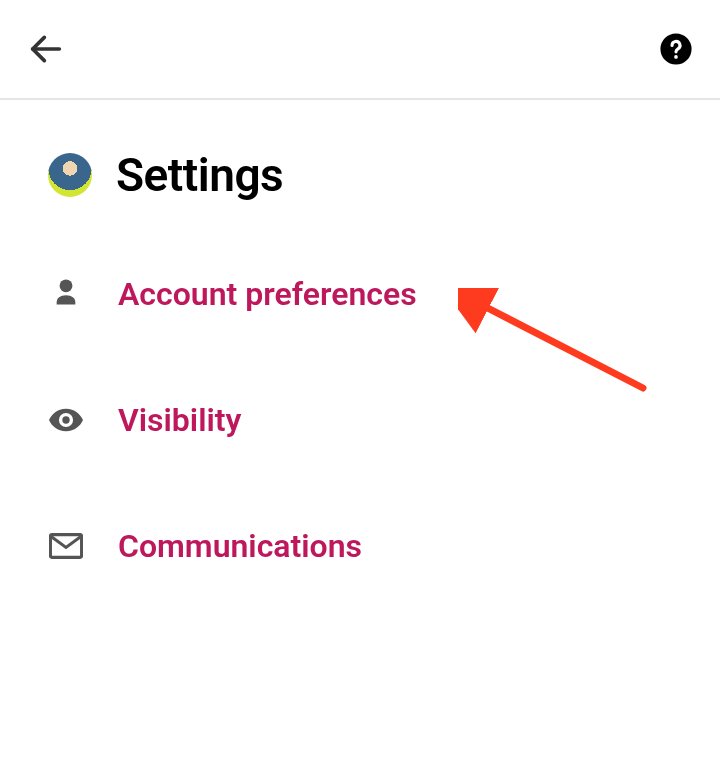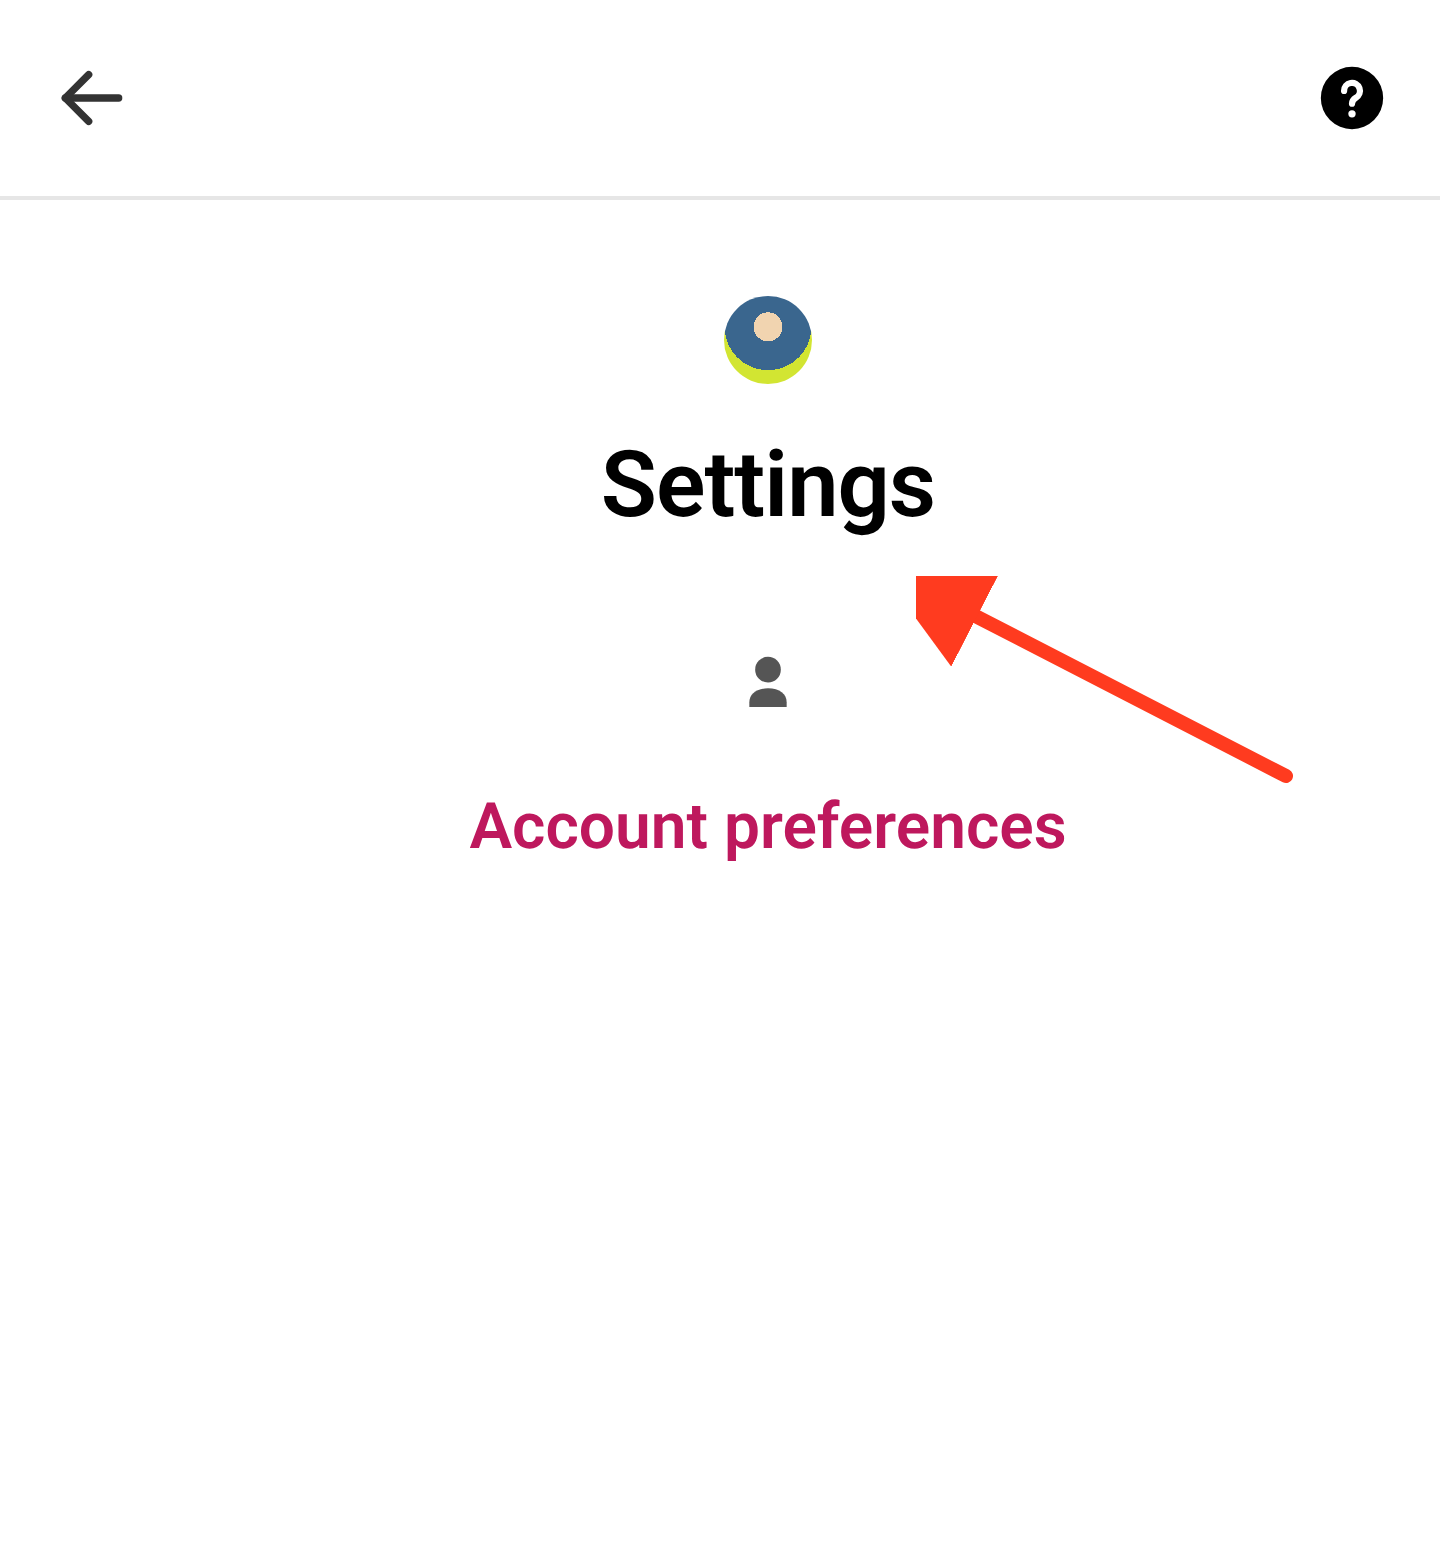--- a/index.html
+++ b/index.html
@@ -35,21 +35,20 @@
       justify-content: center;
       width: 40px;
       height: 40px;
       cursor: pointer;
     }
     .header-row {
       display: flex;
       align-items: center;
       gap: 24px;
       padding: 48px 0 0 48px;
-      flex-direction: column;
     }
     .avatar {
       width: 44px;
       height: 44px;
       border-radius: 50%;
       background: radial-gradient(circle at 50% 35%, #f1d4b0 0 20%, #3a668e 20% 60%, #d2e532 60% 100%);
       overflow: hidden;
     }
     .page-title {
       font-size: 46px;
@@ -63,21 +62,20 @@
       margin-top: 56px;
     }
     .menu-item {
       display: flex;
       align-items: center;
       gap: 34px;
       height: 72px;
       margin-bottom: 54px;
       cursor: pointer;
       color: #be185d;
-      flex-direction: column;
     }
     .menu-icon {
       width: 36px;
       height: 36px;
       display: flex;
       align-items: center;
       justify-content: center;
       color: #444;
     }
     .menu-label {
@@ -121,21 +119,39 @@
     <span class="menu-icon">
       <svg width="28" height="34" viewBox="0 0 24 28" fill="#555">
         <circle cx="12" cy="7" r="5.5"></circle>
         <path d="M12 15c-5 0-8 2.5-8 6v2h16v-2c0-3.5-3-6-8-6z"></path>
       </svg>
     </span>
     <span class="menu-label">Account preferences</span>
   </div>
 
 
+  <div class="menu-item">
+    <span class="menu-icon">
+      <svg width="34" height="24" viewBox="0 0 24 16" fill="#555">
+        <path d="M12 0C6 0 1.7 4 0 8c1.7 4 6 8 12 8s10.3-4 12-8c-1.7-4-6-8-12-8zm0 13a5 5 0 1 1 0-10 5 5 0 0 1 0 10z"></path>
+        <circle cx="12" cy="8" r="2.6"></circle>
+      </svg>
+    </span>
+    <span class="menu-label">Visibility</span>
+  </div>
 
+  <div class="menu-item">
+    <span class="menu-icon">
+      <svg width="34" height="26" viewBox="0 0 24 18" fill="none" stroke="#555" stroke-width="2.2">
+        <rect x="1" y="1" width="22" height="16" rx="1"></rect>
+        <polyline points="1,2 12,10 23,2"></polyline>
+      </svg>
+    </span>
+    <span class="menu-label">Communications</span>
+  </div>
 
 </div>
 
 <svg class="annotation-arrow" width="200" height="120" viewBox="0 0 200 120">
   <defs>
     <marker id="ahead" markerWidth="8" markerHeight="8" refX="2" refY="4" orient="auto">
       <polygon points="0 0, 8 4, 0 8" fill="#ff3b1f"></polygon>
     </marker>
   </defs>
   <line x1="185" y1="100" x2="18" y2="14" stroke="#ff3b1f" stroke-width="7" marker-end="url(#ahead)" stroke-linecap="round"></line>

